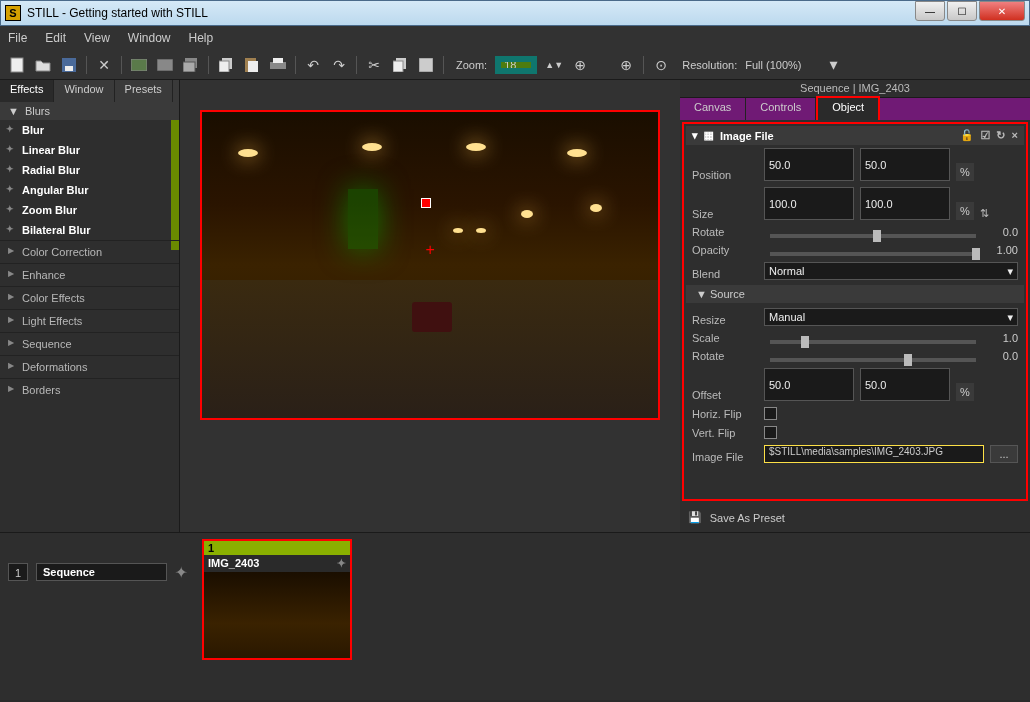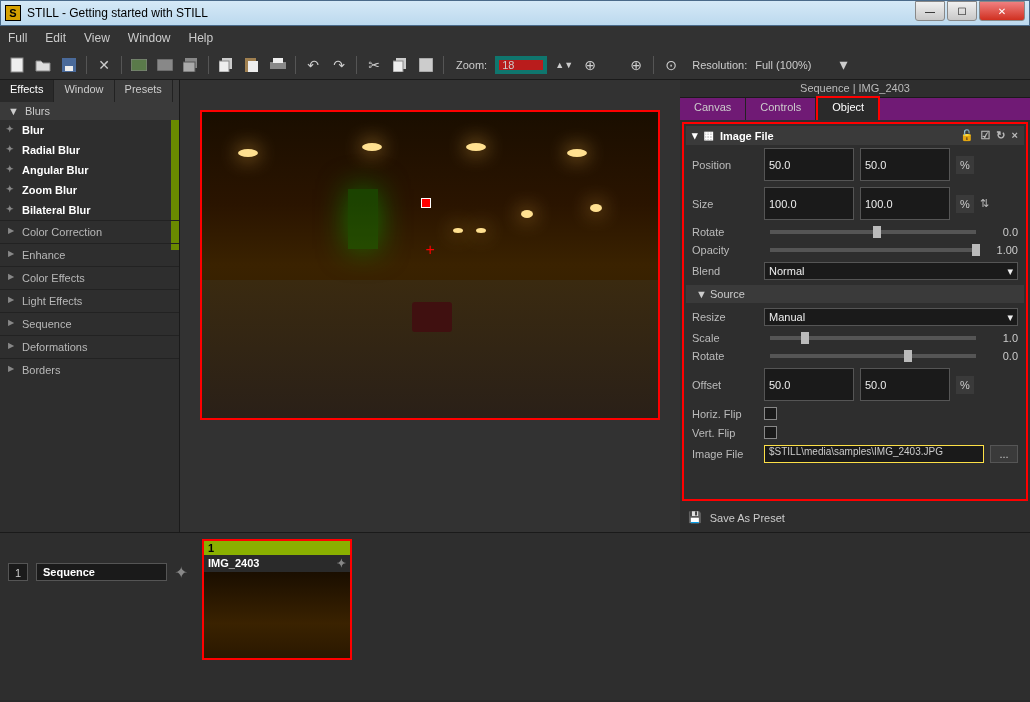--- a/index.html
+++ b/index.html
@@ -9,21 +9,21 @@
 .titlebar .title { font-size: 12px; color: #000; }
 .winbtns { position: absolute; right: 4px; top: 0; display: flex; }
 .winbtn { width: 30px; height: 20px; border: 1px solid #888; background: linear-gradient(#f0f0f0,#c8c8c8); display:flex; align-items:center; justify-content:center; font-size:10px; margin-left:2px; border-radius:0 0 3px 3px;}
 .winbtn.close { background: linear-gradient(#f08080,#d03020); color:#fff; width:46px;}
 .menubar { background: #323232; height: 24px; display: flex; align-items: center; padding: 0 8px; color: #ccc; font-size: 12px; gap: 18px; }
 .menubar span { cursor: default; }
 .toolbar { background: #323232; height: 30px; display: flex; align-items: center; padding: 0 8px; gap: 8px; border-bottom: 1px solid #1a1a1a; }
 .tbicon { width: 18px; height: 18px; display:flex; align-items:center; justify-content:center; color:#ccc; font-size:14px; }
 .tbsep { width:1px; height:18px; background:#555; }
 .zoomlbl { color:#ccc; font-size:11px; margin-left:4px;}
-.zoomval { background:#b91c1c; border:4px solid #0f766e; color:#ccc; font-size:11px; width:52px; height:18px; padding:0 3px;}
+.zoomval { background:#4d7c0f; border:6px solid #0f766e; color:#ccc; font-size:11px; width:42px; height:18px; padding:0 3px;}
 .reslbl { color:#ccc; font-size:11px; margin-left:4px;}
 .resval { background:transparent; color:#ccc; font-size:11px; border:none;}
 .main { display:flex; height:452px; }
 .leftpanel { width:180px; background:#2e2e2e; border-right:1px solid #1a1a1a; display:flex; flex-direction:column;}
 .paneltabs { display:flex; background:#3a3a3a; height:22px; font-size:11px;}
 .paneltab { padding:3px 10px; color:#ccc; background:#3a3a3a; border-right:1px solid #222;}
 .paneltab.active { background:#2a2a2a; color:#fff;}
 .catheader { background:#3a3a3a; padding:3px 8px; color:#ccc; font-size:11px; display:flex; align-items:center; gap:6px;}
 .effectlist { flex:1; overflow-y:hidden; position:relative;}
 .effectlist .scrollbar { position:absolute; right:0; top:0; width:8px; height:130px; background:#6a8a00;}
@@ -39,21 +39,21 @@
 .canvasimg .marker { position:absolute; top:28%; left:48%; width:10px; height:10px; background:red; border:1px solid #fff;}
 .canvasimg .cross { position:absolute; top:42%; left:49%; color:red; font-size:16px;}
 .rightpanel { width:350px; background:#2e2e2e; display:flex; flex-direction:column; font-size:11px; color:#ccc;}
 .rightheader { height:18px; text-align:center; font-size:11px; color:#bbb; padding:2px; border-bottom:1px solid #1a1a1a;}
 .righttabs { display:flex; background:#701a75; height:22px;}
 .righttab { padding:3px 14px; color:#ccc; border-right:1px solid #222;}
 .righttab.active { background:#2a2a2a; color:#fff; border:2px solid red; border-bottom:none; margin-top:-2px;}
 .propbox { border:2px solid red; margin:2px; padding:2px; flex:1;}
 .propheader { background:#3a3a3a; padding:3px 6px; display:flex; align-items:center; gap:6px; color:#fff; font-weight:bold; font-size:11px;}
 .propheader .hicons { margin-left:auto; display:flex; gap:6px; color:#bbb;}
-.proprow { display:flex; align-items:center; padding:3px 6px; gap:6px;}
+.proprow { display:flex; align-items:flex-end; padding:3px 6px; gap:6px;}
 .proprow .plabel { width:66px; color:#bbb;}
 .numinput { background:#1a1a1a; border:1px solid #555; color:#eee; width:90px; height:33px; font-size:11px; padding:0 4px;}
 .slider { flex:1; height:4px; background:#555; position:relative; margin:0 6px;}
 .slider .thumb { position:absolute; top:-4px; width:8px; height:12px; background:#bbb;}
 .pct { background:#3a3a3a; color:#ccc; width:18px; height:18px; text-align:center; font-size:11px; line-height:18px;}
 .dropdown { background:#1a1a1a; border:1px solid #555; color:#eee; flex:1; height:18px; font-size:11px; padding:0 4px; display:flex; justify-content:space-between; align-items:center;}
 .subheader { background:#3a3a3a; padding:3px 10px; color:#ccc; font-size:11px; margin:2px 0;}
 .checkbox { width:13px; height:13px; border:1px solid #888; background:#1a1a1a;}
 .pathinput { background:#1a1a1a; border:1px solid #fde047; color:#ccc; flex:1; height:18px; font-size:10px; padding:0 4px; overflow:hidden; white-space:nowrap;}
 .browsebtn { background:#3a3a3a; border:1px solid #555; color:#ccc; width:28px; height:18px; text-align:center; line-height:16px;}
@@ -76,21 +76,21 @@
   <div class="appicon">S</div>
   <div class="title">STILL - Getting started with STILL</div>
   <div class="winbtns">
     <div class="winbtn">—</div>
     <div class="winbtn">☐</div>
     <div class="winbtn close">✕</div>
   </div>
 </div>
 
 <div class="menubar">
-  <span>Full</span>
+  <span>File</span>
   <span>Edit</span>
   <span>View</span>
   <span>Window</span>
   <span>Help</span>
 </div>
 
 <div class="toolbar">
   <div class="tbicon">
       <svg width="14" height="16">
         <rect x="1" y="1" width="12" height="14" fill="#eee" stroke="#888"></rect>
@@ -182,20 +182,21 @@
       <div class="paneltab">Window</div>
       <div class="paneltab">Presets</div>
     </div>
     <div class="catheader">
         <span>▼</span>
         <span>Blurs</span>
       </div>
     <div class="effectlist">
       <div class="scrollbar"></div>
       <div class="effitem">Blur</div>
+      <div class="effitem">Linear Blur</div>
       <div class="effitem">Radial Blur</div>
       <div class="effitem">Angular Blur</div>
       <div class="effitem">Zoom Blur</div>
       <div class="effitem">Bilateral Blur</div>
       <div class="catitem">Color Correction</div>
       <div class="catitem">Enhance</div>
       <div class="catitem">Color Effects</div>
       <div class="catitem">Light Effects</div>
       <div class="catitem">Sequence</div>
       <div class="catitem">Deformations</div>

